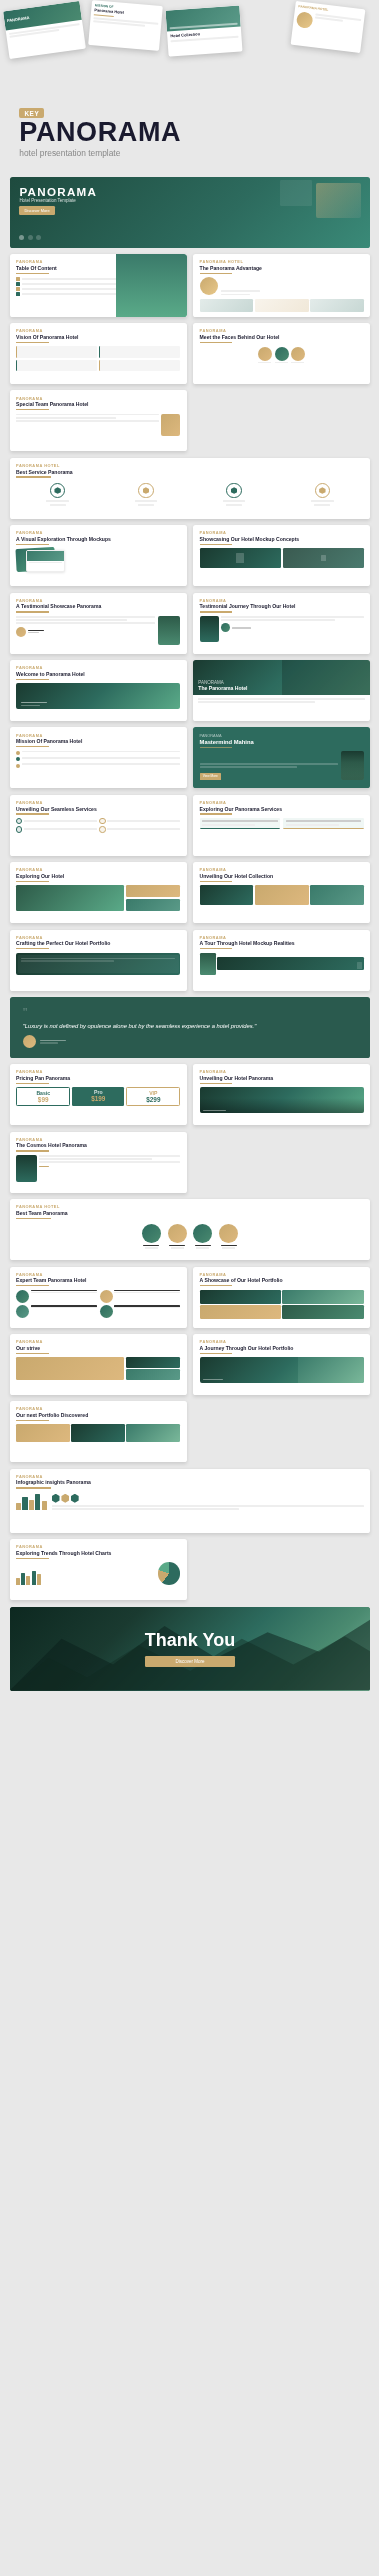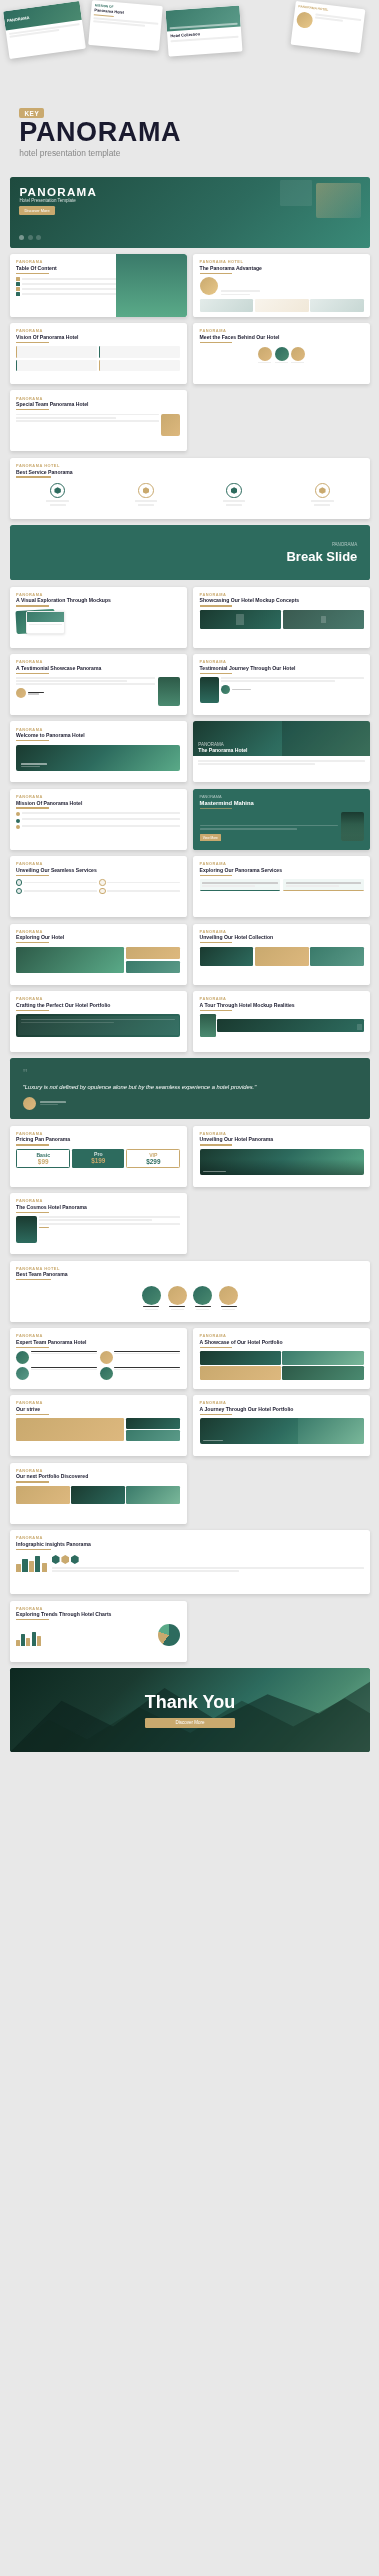--- a/index.html
+++ b/index.html
@@ -410,26 +410,20 @@
           <div style="width:15.4px; height:15.4px; border-radius:50%; border:1px solid #c9a96e; display:flex; align-items:center; justify-content:center;">
             <div style="width:6.4px; height:6.4px; background:#c9a96e; clip-path:polygon(50% 0%, 100% 25%, 100% 75%, 50% 100%, 0% 75%, 0% 25%);"></div>
           </div>
           <div style="height:1.9px; background:#eee; width:22.5px; border-radius:0.6px;"></div>
           <div style="height:1.9px; background:#eee; width:16px; border-radius:0.6px;"></div>
         </div>
       </div>
     </div>
   </div>
 
-  <div class="break-slide full-width">
-    <div>
-      <div style="font-size:4.5px; color:rgba(255,255,255,0.6); text-align:right; margin-bottom:1.9px;">PANORAMA</div>
-      <div class="break-slide-text">Break Slide</div>
-    </div>
-  </div>
 
   <div class="slide-card">
     <div class="slide-inner">
       <div class="section-label">PANORAMA</div>
       <div class="section-heading">A Visual Exploration Through Mockups</div>
       <div class="gold-bar" style="width:20%;"></div>
       <div style="margin-top:3.2px; position:relative; height:22.5px;">
         <div style="position:absolute; left:0; top:0; width:39px; height:22.5px; background:linear-gradient(135deg,#2d6b5e,#5aaa88); border-radius:1.9px; transform:rotate(-3deg);"></div>
         <div style="position:absolute; left:9.7px; top:1.3px; width:39px; height:22.5px; background:white; border:0.6px solid #eee; border-radius:1.9px; box-shadow:0 0.6px 2.6px rgba(0,0,0,0.1);">
           <div style="width:100%; height:50%; background:linear-gradient(135deg,#3a7a6a,#5a9a88);"></div>

